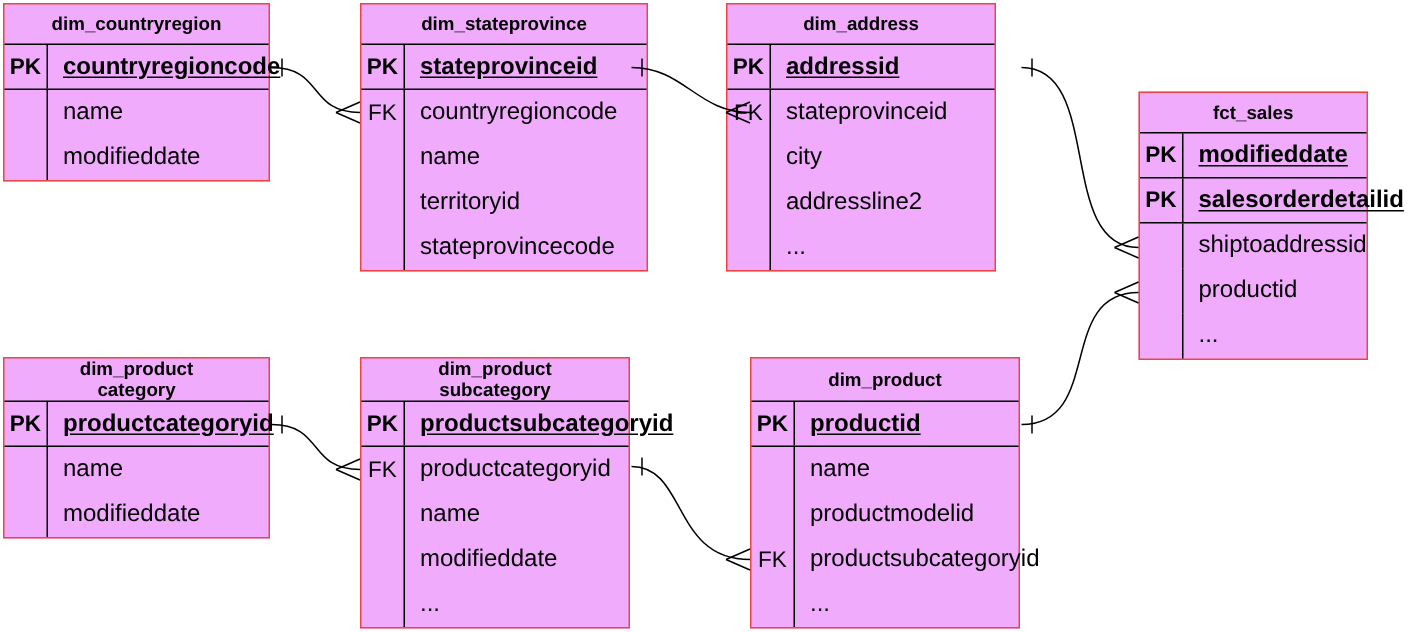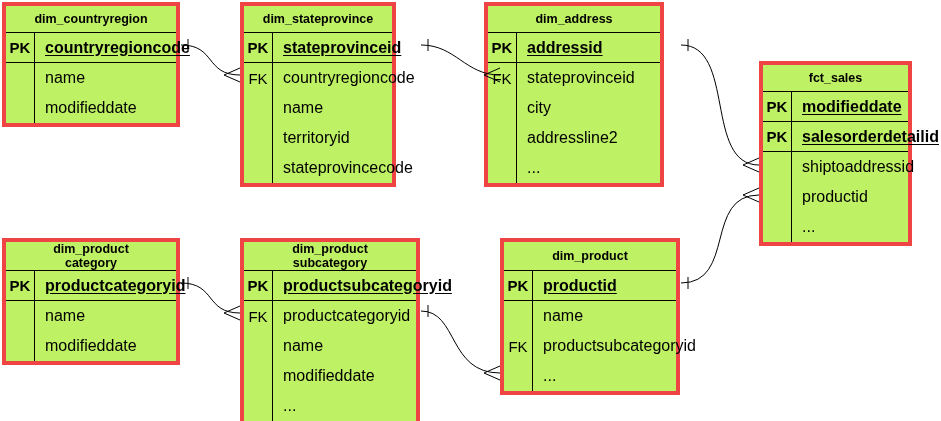--- a/index.html
+++ b/index.html
@@ -1,18 +1,18 @@
 <!DOCTYPE html>
 <html><head>
 <meta charset="utf-8">
 <style>
   *{margin:0;padding:0;box-sizing:border-box}
   html,body{width:941px;height:421px}
   body{position:relative;background:#ffffff;font-family:"Liberation Sans",sans-serif;color:#000;overflow:hidden}
-  .tbl{position:absolute;background:#bef264;border:4px solid #ef4444}
+  .tbl{position:absolute;background:#f0abfc;border:1px solid #ef4444}
   .t-title{display:flex;align-items:center;justify-content:center;text-align:center;
            font-weight:bold;font-size:12.5px;line-height:14px;border-bottom:1px solid #000;white-space:pre-line}
   .t-a .t-title{height:27px}
   .t-b .t-title{height:29px}
   .t-row{display:flex;height:30px;align-items:center}
   .t-row.pk{border-bottom:1px solid #000}
   .t-key{width:29px;flex:none;align-self:stretch;border-right:1px solid #000;
          display:flex;align-items:center;justify-content:center;font-size:15px}
   .t-key.kb{font-weight:bold}
   .t-field{padding-left:10px;font-size:16px;white-space:nowrap}
@@ -31,21 +31,21 @@
   <div class="t-row">
     <div class="t-key"></div>
     <div class="t-field">name</div>
   </div>
   <div class="t-row">
     <div class="t-key"></div>
     <div class="t-field">modifieddate</div>
   </div>
 </div>
 
-<div class="tbl t-a" style="left:240px;top:2px;width:156px;">
+<div class="tbl t-a" style="left:240px;top:2px;width:192px;">
   <div class="t-title">dim_stateprovince</div>
   <div class="t-row pk">
     <div class="t-key kb">PK</div>
     <div class="t-field">stateprovinceid</div>
   </div>
   <div class="t-row">
     <div class="t-key">FK</div>
     <div class="t-field">countryregioncode</div>
   </div>
   <div class="t-row">
@@ -156,20 +156,24 @@
   <div class="t-title">dim_product</div>
   <div class="t-row pk">
     <div class="t-key kb">PK</div>
     <div class="t-field">productid</div>
   </div>
   <div class="t-row">
     <div class="t-key"></div>
     <div class="t-field">name</div>
   </div>
   <div class="t-row">
+    <div class="t-key"></div>
+    <div class="t-field">productmodelid</div>
+  </div>
+  <div class="t-row">
     <div class="t-key">FK</div>
     <div class="t-field">productsubcategoryid</div>
   </div>
   <div class="t-row">
     <div class="t-key"></div>
     <div class="t-field">...</div>
   </div>
 </div>
 
 <svg class="conn" width="941" height="421" viewBox="0 0 941 421" fill="none" stroke="#000000" stroke-width="1">

